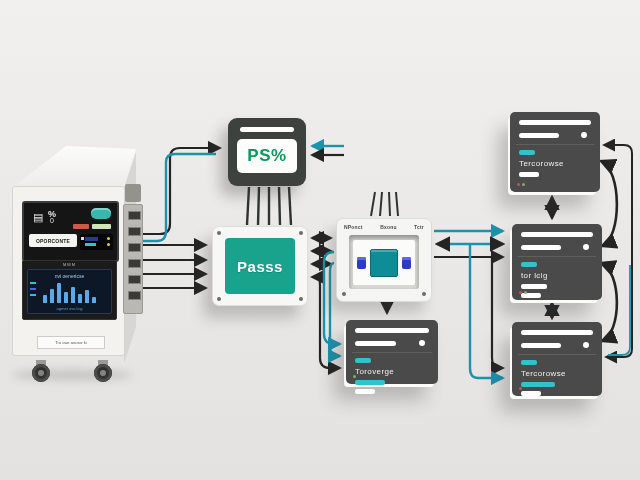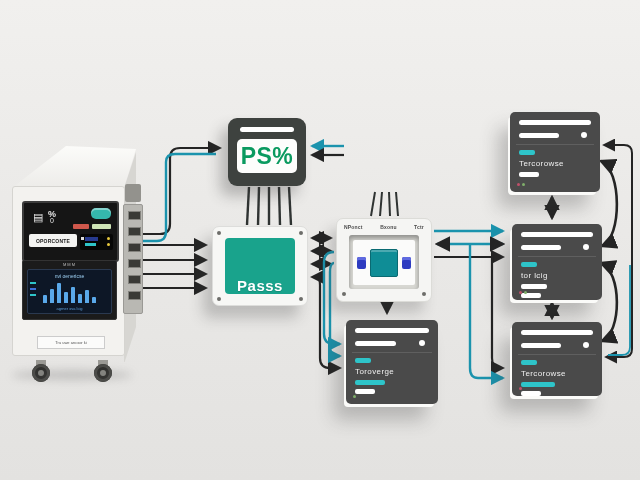--- a/index.html
+++ b/index.html
@@ -32,30 +32,30 @@
   #psbox{
     position:absolute;left:228px;top:118px;width:78px;height:68px;z-index:3;
     background:#3e423f;border-radius:9px;
     box-shadow:-8px 10px 14px rgba(60,60,60,.3);
   }
   #psbox .topbar{position:absolute;left:12px;top:9px;width:54px;height:5px;background:#fff;border-radius:3px;}
   #psbox .plate{
     position:absolute;left:9px;top:21px;width:60px;height:34px;background:#fdfdfc;
     border-radius:5px;display:flex;align-items:center;justify-content:center;
   }
-  #psbox .plate span{color:#0a9a60;font-size:23px;font-weight:bold;letter-spacing:.5px;}
+  #psbox .plate span{color:#0a9a60;font-size:17px;font-weight:bold;letter-spacing:.5px;}
   
   #passbox{
     position:absolute;left:212px;top:226px;width:96px;height:80px;z-index:3;
     background:#f7f7f5;border:1px solid #dddddb;border-radius:7px;
     box-shadow:-9px 12px 14px rgba(60,60,60,.25);box-sizing:border-box;
   }
   #passbox .inner{
     position:absolute;left:12px;top:11px;right:12px;bottom:11px;background:#19a38c;
-    border-radius:4px;display:flex;align-items:flex-end;justify-content:center;
+    border-radius:4px;display:flex;align-items:center;justify-content:center;
   }
   #passbox .inner span{color:#fff;font-weight:bold;font-size:15px;letter-spacing:.5px;text-shadow:0 1px 1px rgba(0,0,0,.15);}
   .screw{position:absolute;width:4px;height:4px;border-radius:50%;background:#6d6d6a;}
   
   #device{
     position:absolute;left:336px;top:218px;width:96px;height:84px;z-index:3;
     background:#f5f5f3;border:1px solid #dcdcd8;border-radius:7px;
     box-shadow:-8px 11px 13px rgba(60,60,60,.22);box-sizing:border-box;
   }
   #device .labels{display:flex;justify-content:space-between;padding:5px 7px 0;}
@@ -316,21 +316,21 @@
       <div class="chip"></div>
     <div class="mlabel">tor lcig</div>
     <div class="tealbar" style="background:#fff;width:26px"></div>
       <div class="whitebar"></div>
     <div class="statdots">
         <i class="r"></i>
         <i class="g"></i>
       </div>
   </div>
 
-  <div class="mod" style="left:346px;top:320px;width:92px;height:84px">
+  <div class="mod" style="left:346px;top:320px;width:92px;height:64px">
     <div class="bar1"></div>
     <div class="row2">
         <div class="bar2"></div>
         <div class="dot"></div>
       </div>
     <div class="divider"></div>
       <div class="chip"></div>
     <div class="mlabel">Toroverge</div>
     <div class="tealbar"></div>
       <div class="whitebar"></div>

